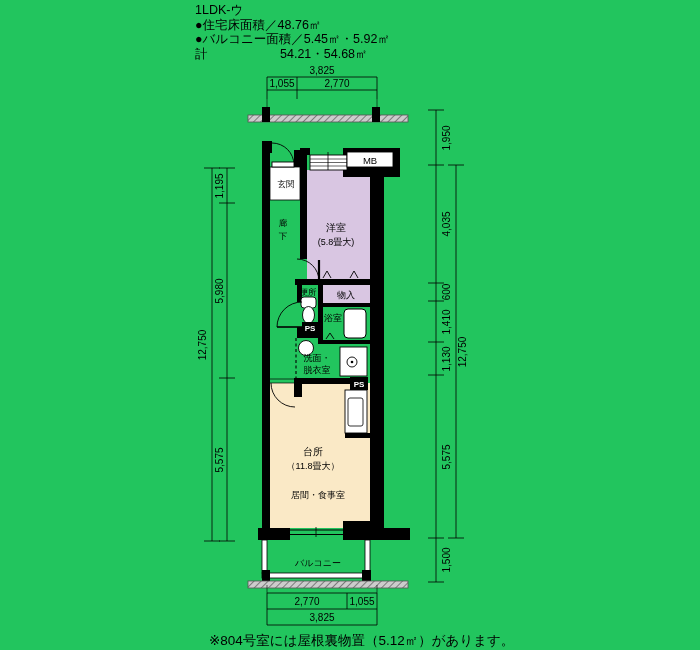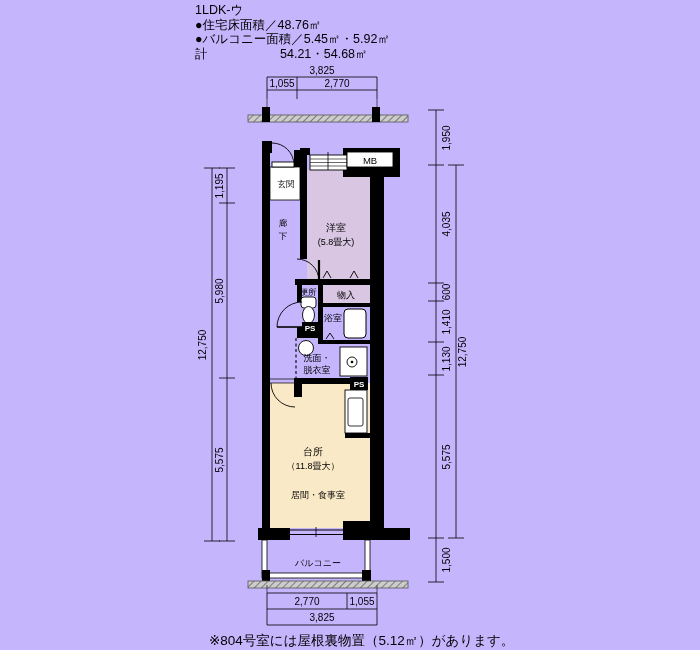--- a/index.html
+++ b/index.html
@@ -1,16 +1,16 @@
 <!DOCTYPE html>
 <html><head>
 <meta charset="utf-8">
 <style>
   html,body{margin:0;padding:0;background:#fff;}
-  .stage{position:relative;width:700px;height:650px;background:#c4b5fd;overflow:hidden;
+  .stage{position:relative;width:700px;height:650px;background:#22c55e;overflow:hidden;
          font-family:"Liberation Sans","DejaVu Sans",sans-serif;}
   svg{position:absolute;left:0;top:0;}
   text{fill:#000;font-family:"Liberation Sans","DejaVu Sans",sans-serif;}
   .hdr{font-size:12.5px;}
   .dim{font-size:10px;}
   .rm{font-size:10px;}
   .rms{font-size:9px;}
   .sm{font-size:8.5px;}
   .ps{font-size:8px;fill:#fff;font-weight:bold;}
   .mb{font-size:9.5px;}

